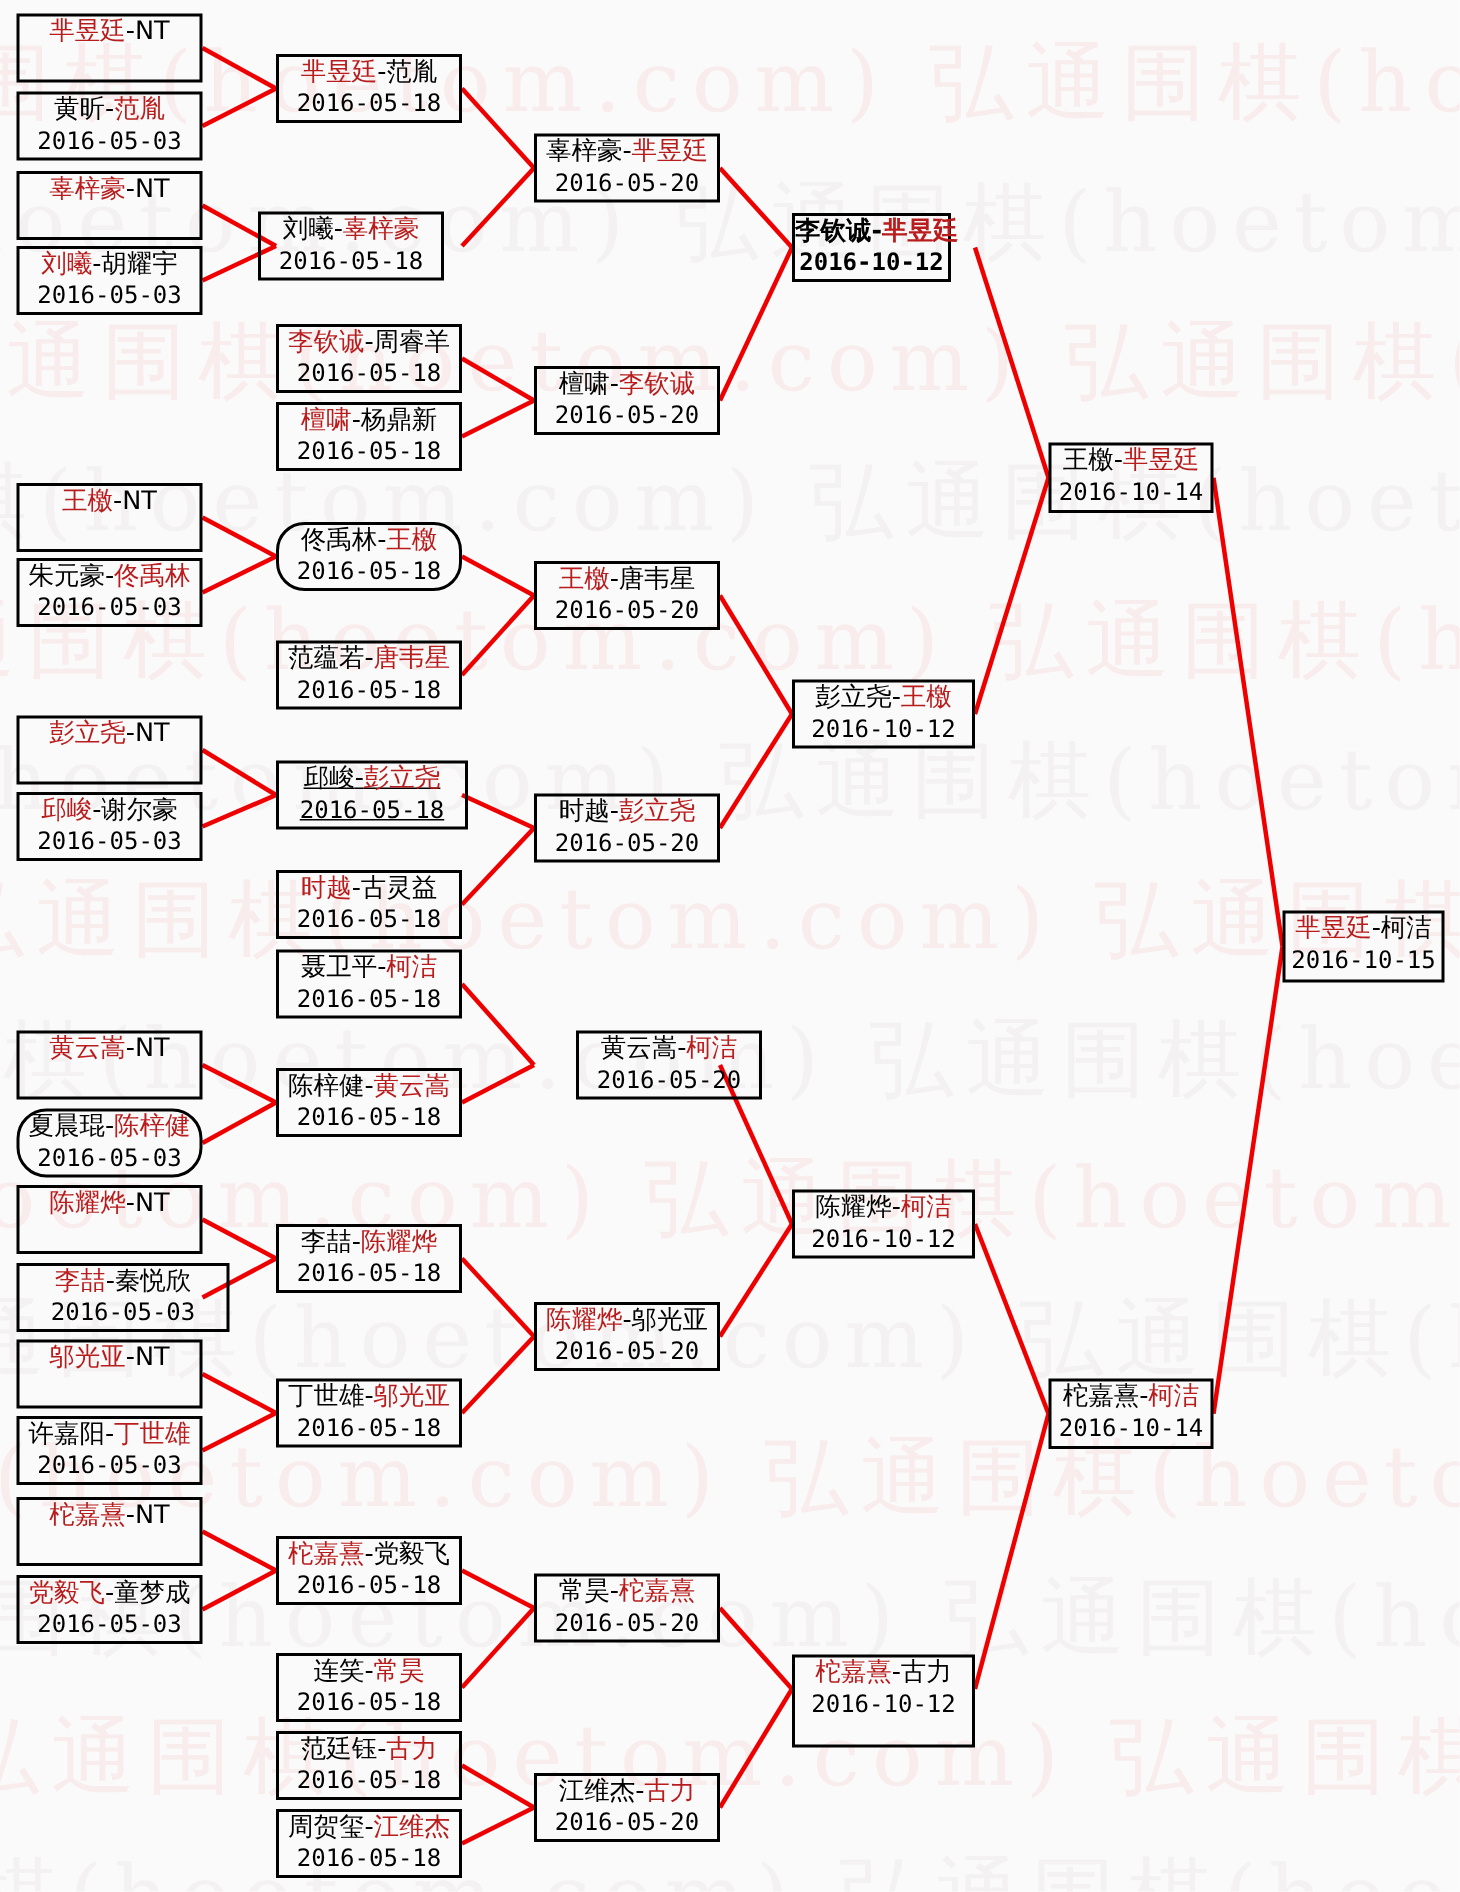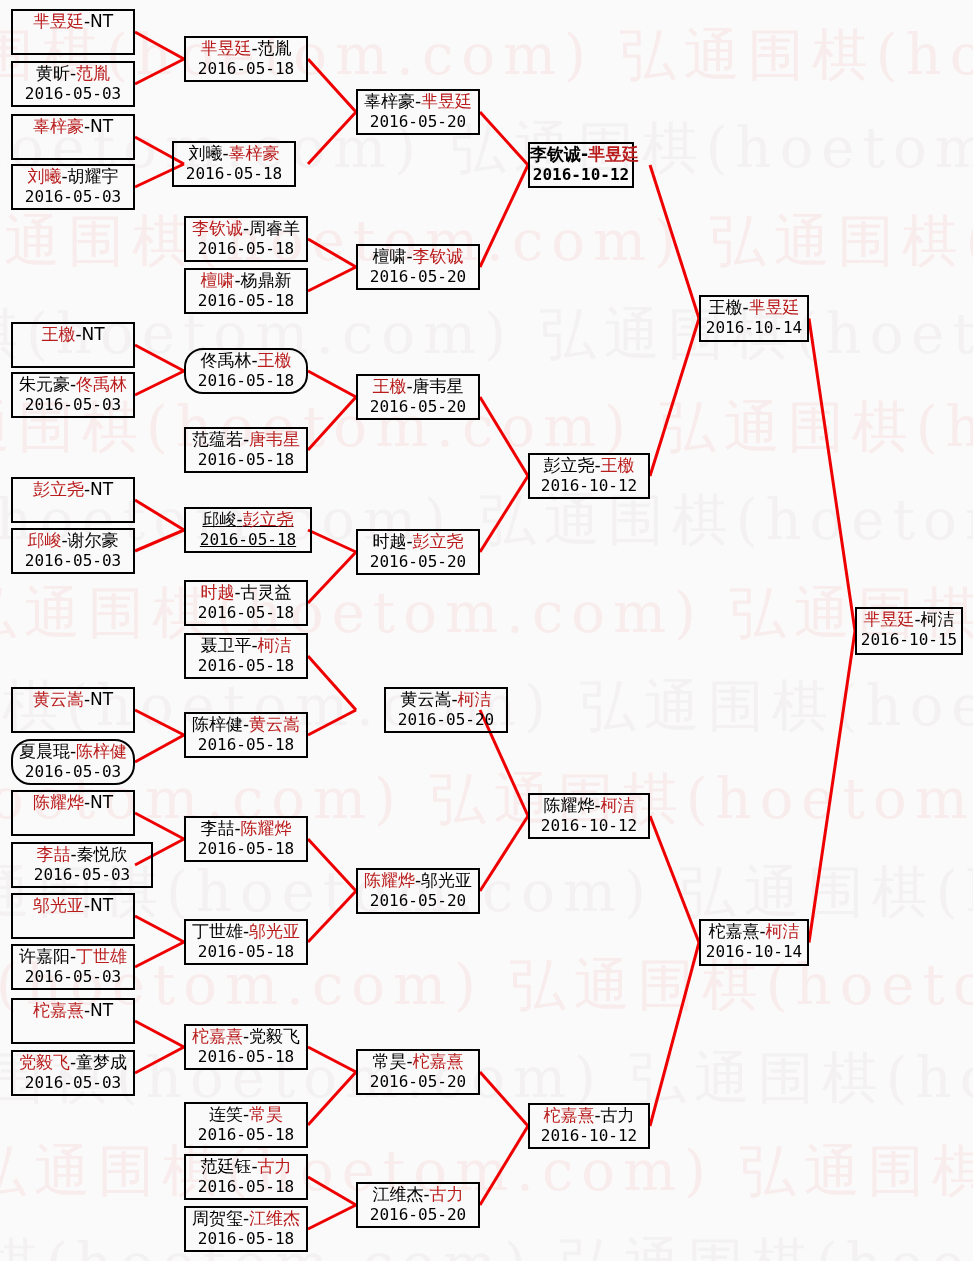--- a/index.html
+++ b/index.html
@@ -241,21 +241,21 @@
         <div class="mdate">2016-10-12</div>
       </div>
       <div class="match-box" style="left: 528px; top: 453px; width: 122px; height: 46px; border-color: rgb(0, 0, 0);">
         <div class="mline"><span>彭立尧</span><span>-</span><span class="win">王檄</span></div>
         <div class="mdate">2016-10-12</div>
       </div>
       <div class="match-box" style="left: 528px; top: 793px; width: 122px; height: 46px; border-color: rgb(0, 0, 0);">
         <div class="mline"><span>陈耀烨</span><span>-</span><span class="win">柯洁</span></div>
         <div class="mdate">2016-10-12</div>
       </div>
-      <div class="match-box" style="left: 528px; top: 1103px; width: 122px; height: 46px; border-color: rgb(0, 0, 0);">
+      <div class="match-box" style="left: 528px; top: 1103px; width: 122px; height: 62px; border-color: rgb(0, 0, 0);">
         <div class="mline"><span class="win">柁嘉熹</span><span>-</span><span>古力</span></div>
         <div class="mdate">2016-10-12</div>
       </div>
       <div class="match-box" style="left: 699px; top: 295px; width: 110px; height: 47px; border-color: rgb(0, 0, 0);">
         <div class="mline"><span>王檄</span><span>-</span><span class="win">芈昱廷</span></div>
         <div class="mdate">2016-10-14</div>
       </div>
       <div class="match-box" style="left: 699px; top: 919px; width: 110px; height: 47px; border-color: rgb(0, 0, 0);">
         <div class="mline"><span>柁嘉熹</span><span>-</span><span class="win">柯洁</span></div>
         <div class="mdate">2016-10-14</div>

